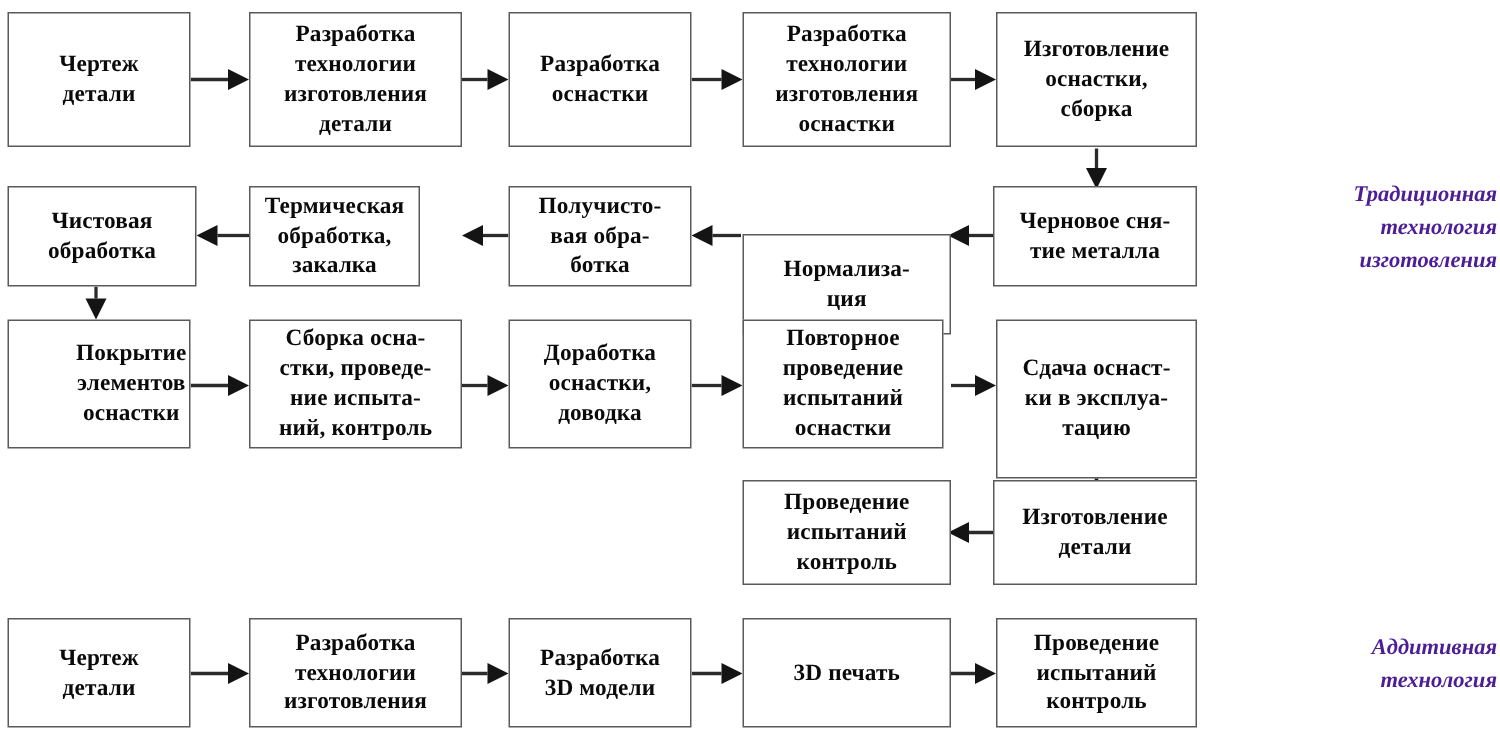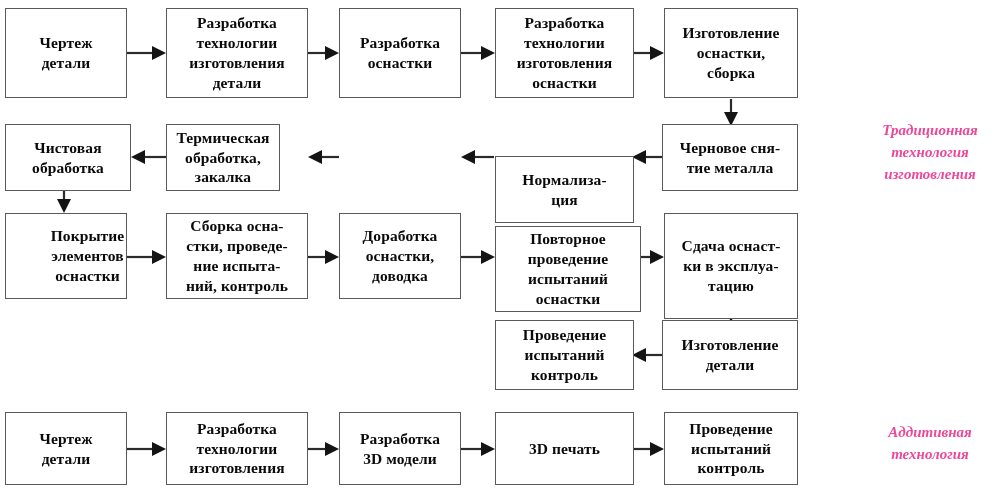--- a/index.html
+++ b/index.html
@@ -37,22 +37,22 @@
     padding: 2px 3px;
     white-space: pre-line;
     font-family: "Liberation Serif", "DejaVu Serif", serif;
   }
   .side-label {
     position: absolute;
     font-style: italic;
     font-weight: bold;
     font-size: 15px;
     line-height: 1.45;
-    color: #ec4899;
-    text-align: center;
+    color: #4c1d95;
+    text-align: right;
     white-space: pre-line;
     font-family: "Liberation Serif", "DejaVu Serif", serif;
   }
   svg.connectors {
     position: absolute;
     left: 0; top: 0;
     width: 1000px;
     height: 491px;
     pointer-events: none;
   }
@@ -175,36 +175,39 @@
 оснастки</div>
   <div class="node" style="left:664px; top:8px; width:134px; height:90px;">Изготовление
 оснастки,
 сборка</div>
 
   <div class="node" style="left:5px; top:124px; width:126px; height:67px;">Чистовая
 обработка</div>
   <div class="node" style="left:166px; top:124px; width:114px; height:67px;">Термическая
 обработка,
 закалка</div>
+  <div class="node" style="left:339px; top:124px; width:122px; height:67px;">Получисто-
+вая обра-
+ботка</div>
   <div class="node" style="left:495px; top:124px; width:139px; height:67px;margin-top:32px;">Нормализа-
 ция</div>
   <div class="node" style="left:662px; top:124px; width:136px; height:67px;">Черновое сня-
 тие металла</div>
 
   <div class="node" style="left:5px; top:213px; width:122px; height:86px;padding-left:46px;">Покрытие
 элементов
 оснастки</div>
   <div class="node" style="left:166px; top:213px; width:142px; height:86px;">Сборка осна-
 стки, проведе-
 ние испыта-
 ний, контроль</div>
   <div class="node" style="left:339px; top:213px; width:122px; height:86px;">Доработка
 оснастки,
 доводка</div>
-  <div class="node" style="left:495px; top:226px; width:146px; height:86px;">Повторное
+  <div class="node" style="left:495px; top:213px; width:134px; height:86px;">Повторное
 проведение
 испытаний
 оснастки</div>
   <div class="node" style="left:664px; top:213px; width:134px; height:106px;">Сдача оснаст-
 ки в эксплуа-
 тацию</div>
 
   <div class="node" style="left:495px; top:320px; width:139px; height:70px;">Проведение
 испытаний
 контроль</div>

